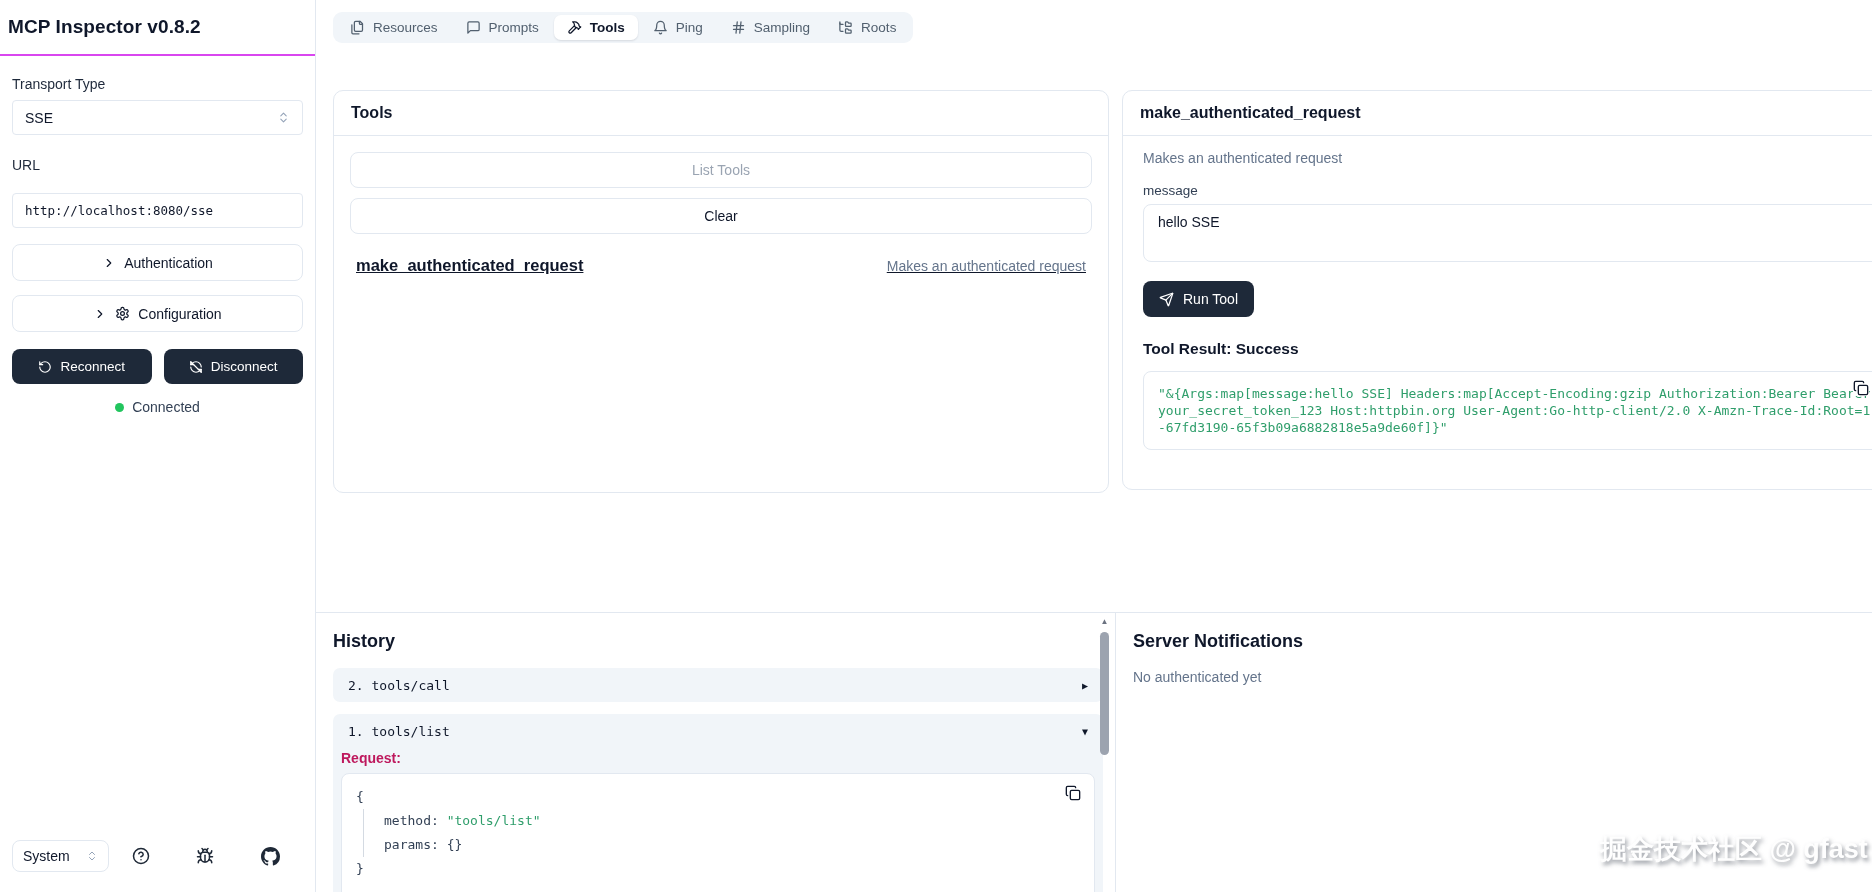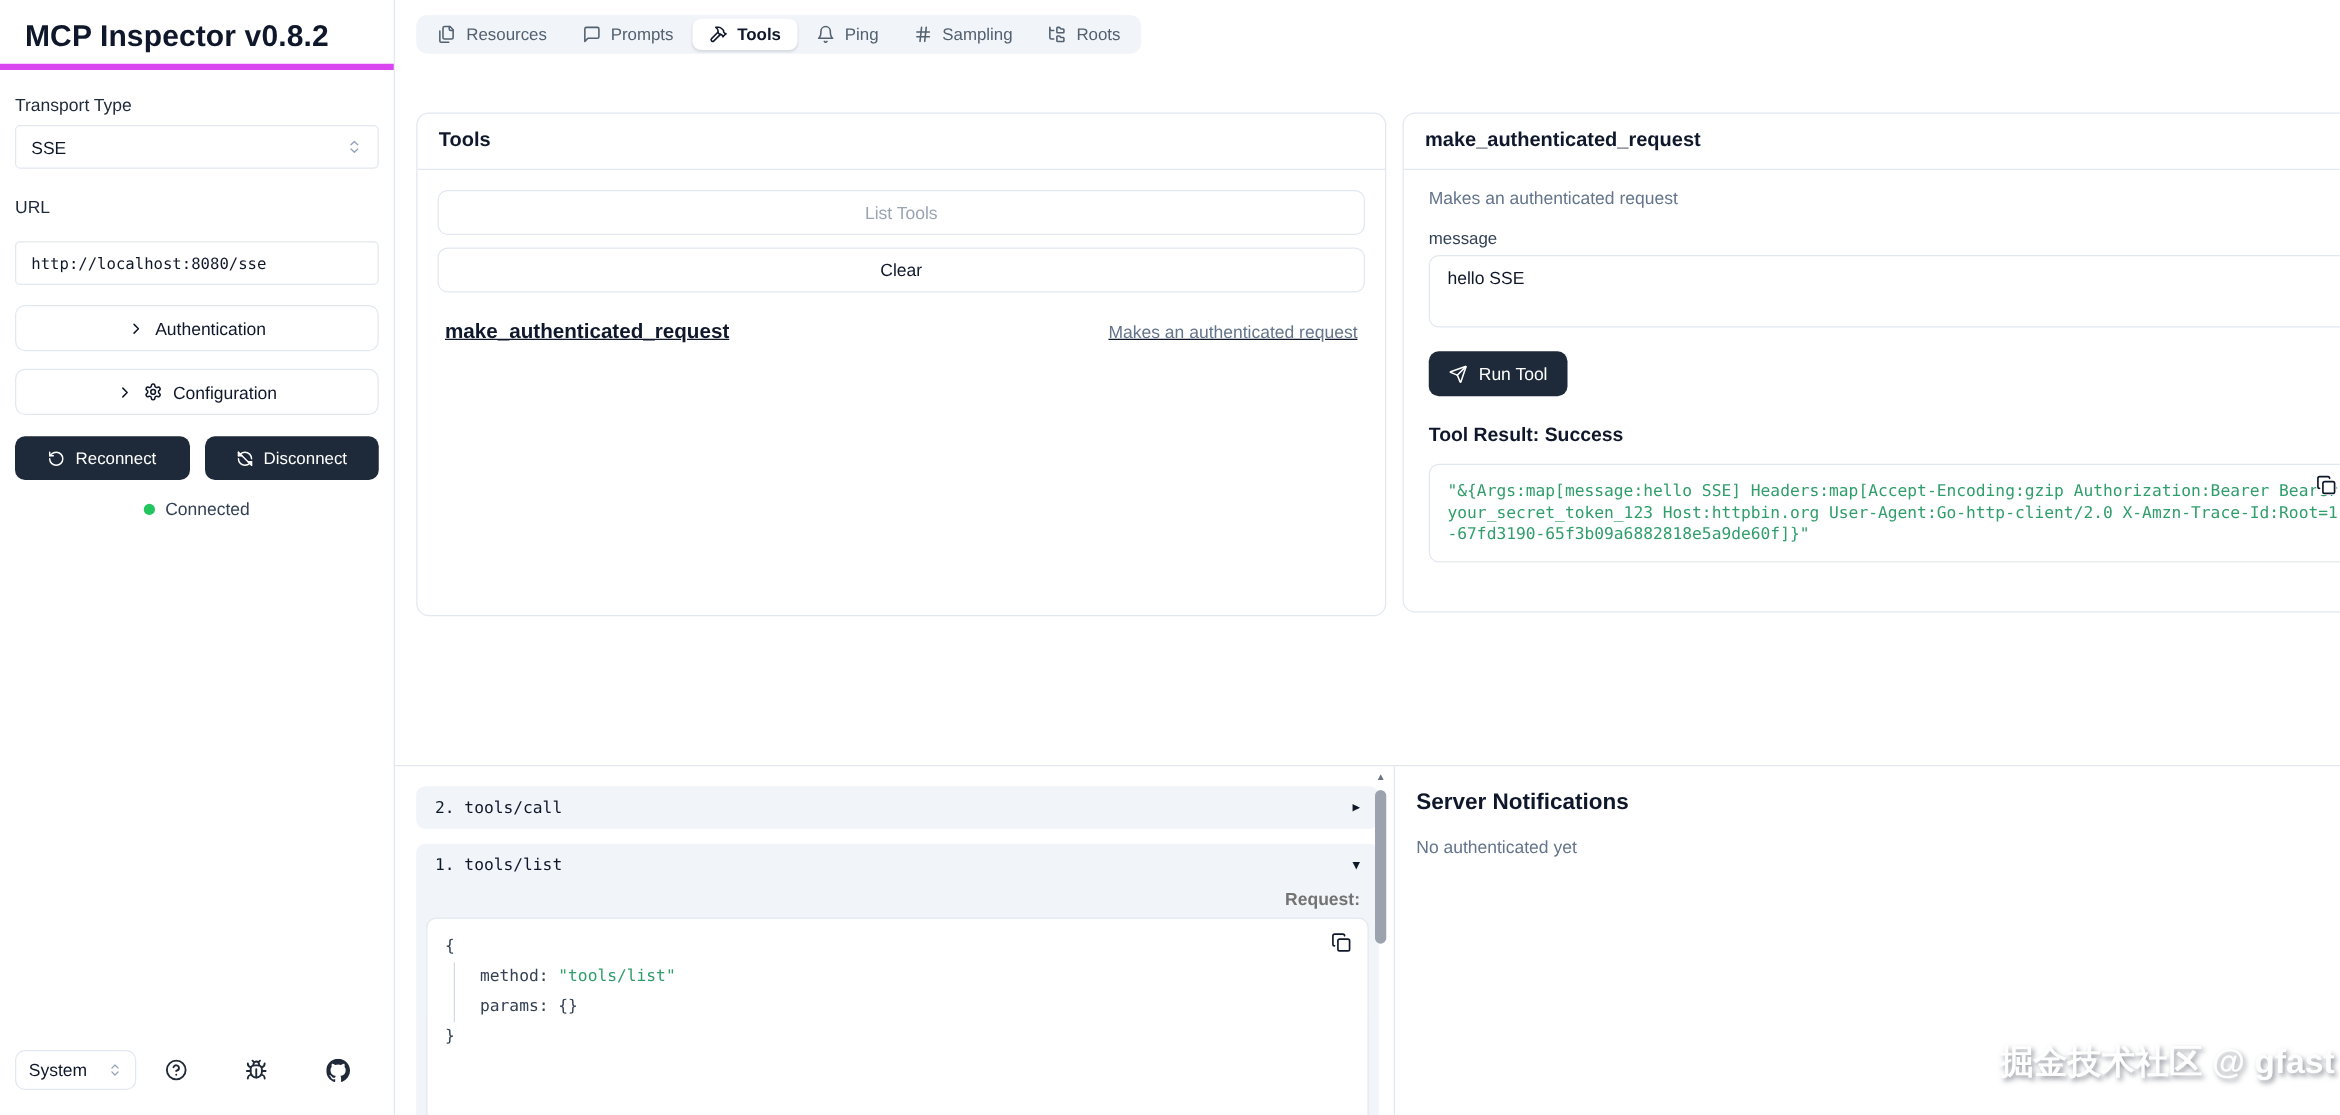--- a/index.html
+++ b/index.html
@@ -3,22 +3,22 @@
 <meta charset="utf-8">
 <style>
   * { margin:0; padding:0; box-sizing:border-box; }
   html,body { width:1872px; height:892px; overflow:hidden; background:#fff;
     font-family:"Liberation Sans","DejaVu Sans",sans-serif; color:#0f172a; }
   body { position:relative; }
 
   
   .sidebar { position:absolute; left:0; top:0; width:316px; height:892px;
     border-right:1px solid #e2e8f0; background:#fff; }
-  .sidebar-title { padding:16px 20px; font-size:24px; font-weight:700; letter-spacing:.1px;
-    border-bottom:5px solid #d946ef; height:56px; }
+  .sidebar-title { padding:16px 8px; font-size:19px; font-weight:700; letter-spacing:.1px;
+    border-bottom:2px solid #d946ef; height:56px; }
   .sidebar-body { padding:20px 12px 0; }
   .field-label { font-size:14px; font-weight:500; color:#1e293b; margin-bottom:8px; }
   .select, .text-input { width:100%; height:35px; border:1px solid #e2e8f0; border-radius:4px;
     background:#fff; display:flex; align-items:center; padding:0 12px; font-size:14px; color:#0f172a; }
   .select { justify-content:space-between; cursor:pointer; }
   .select .chev { color:#94a3b8; }
   .text-input { font-family:"DejaVu Sans Mono","Liberation Mono",monospace; font-size:12.5px;margin-top:20px; }
   .mt22 { margin-top:22px; } .mt16 { margin-top:16px; } .mt14 { margin-top:14px; }
   .collapse-btn { width:100%; height:37px; border:1px solid #e2e8f0; border-radius:8px; background:#fff;
     display:flex; align-items:center; justify-content:center; gap:8px; font-size:14px; font-weight:500;
@@ -79,21 +79,21 @@
   .bottom { position:absolute; left:0; right:0; top:612px; height:280px; border-top:1px solid #e2e8f0;
     overflow:hidden; }
   .pane-divider { position:absolute; left:799px; top:0; bottom:0; width:1px; background:#e2e8f0; }
   .history-pane { position:absolute; left:17px; top:0; width:770px; }
   .pane-title { margin-top:18px; font-size:18px; font-weight:700; }
   .hist-item { margin-top:16px; background:#f1f5f9; border-radius:7px; cursor:pointer; }
   .hist-row { height:34px; display:flex; align-items:center; justify-content:space-between; padding:0 15px;
     font-family:"DejaVu Sans Mono","Liberation Mono",monospace; font-size:13px; color:#0f172a; }
   .hist-arrow { font-size:10px; color:#0f172a; }
   .hist-item.expanded { margin-top:12px; padding-bottom:16px; }
-  .request-label { padding:2px 15px 7px 8px; font-size:14px; font-weight:700; color:#737373;text-align:right; }
+  .request-label { padding:2px 15px 7px 8px; font-size:14px; font-weight:700; color:#be185d; }
   .json-block { position:relative; margin:0 8px; background:#fff; border:1px solid #e2e8f0; border-radius:8px;
     padding:11px 14px; font-family:"DejaVu Sans Mono","Liberation Mono",monospace; font-size:13px;
     color:#334155; height:200px; }
   .json-line { line-height:24px; }
   .json-indent { margin-left:7px; border-left:1px solid #d4dae2; padding-left:20px; }
   .green { color:#2f9e6b; }
   .hscroll { position:absolute; left:782px; top:4px; width:13px; height:272px; display:flex;
     flex-direction:column; align-items:center; }
   .hscroll .arrow { font-size:8px; color:#6b7280; line-height:10px; }
   .hscroll .thumb { margin-top:5px; width:9px; height:123px; border-radius:5px; background:#9ca3af; cursor:pointer; }
@@ -322,20 +322,21 @@
               <rect width="14" height="14" x="8" y="8" rx="2"></rect>
               <path d="M4 16c-1.1 0-2-.9-2-2V4c0-1.1.9-2 2-2h10c1.1 0 2 .9 2 2"></path>
             </svg>
         </span>
       </div>
     </div>
   </div>
 
   <div class="bottom">
     <div class="history-pane">
+      <div class="pane-title">History</div>
 
       <div class="hist-item">
         <div class="hist-row">
           <span>2. tools/call</span>
           <span class="hist-arrow">▶</span>
         </div>
       </div>
 
       <div class="hist-item expanded">
         <div class="hist-row">

